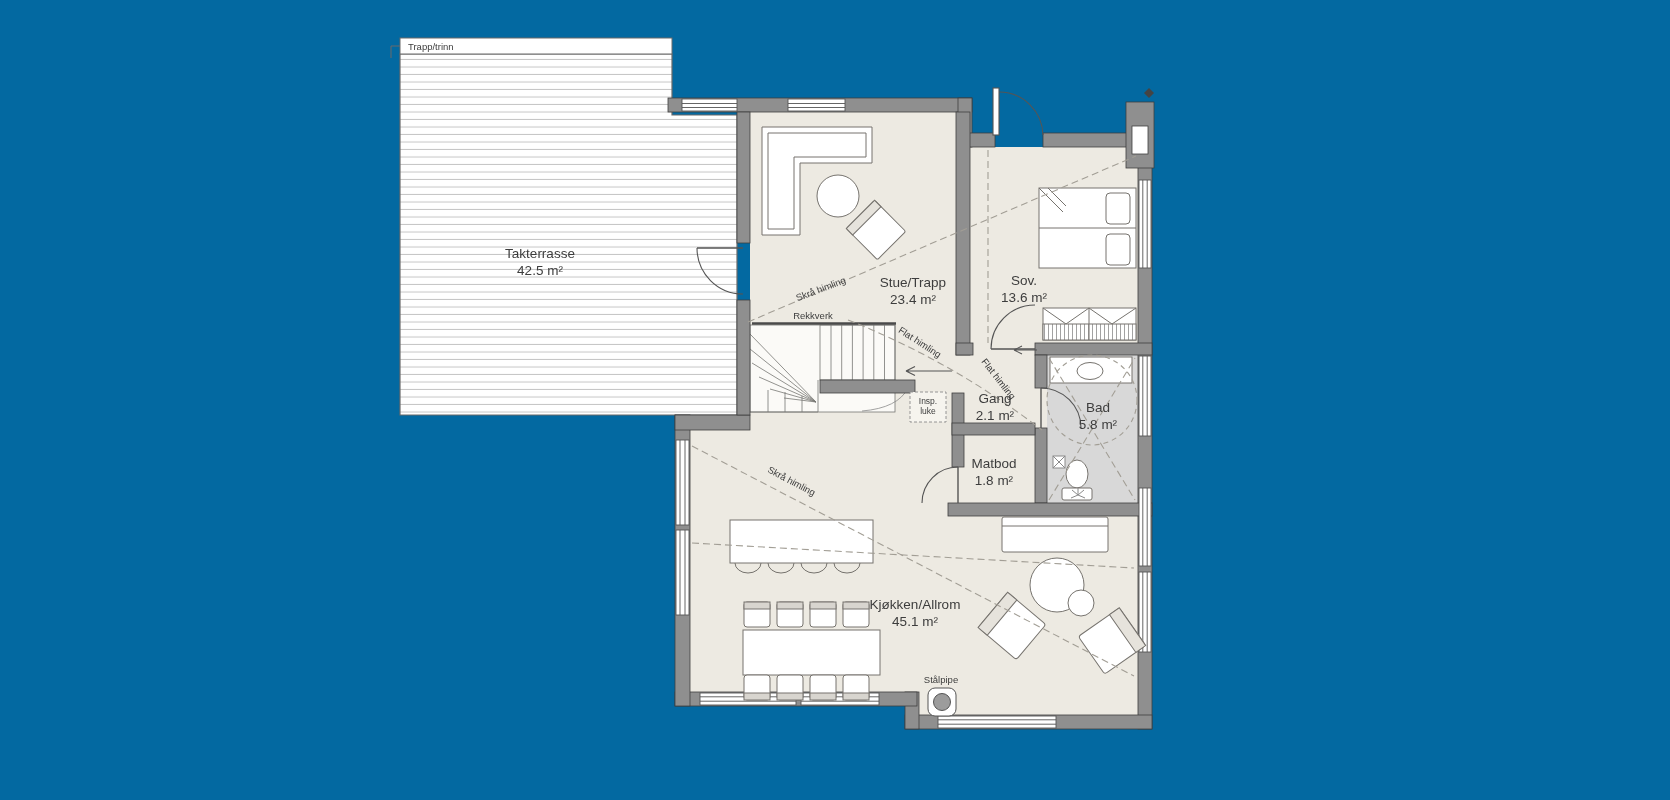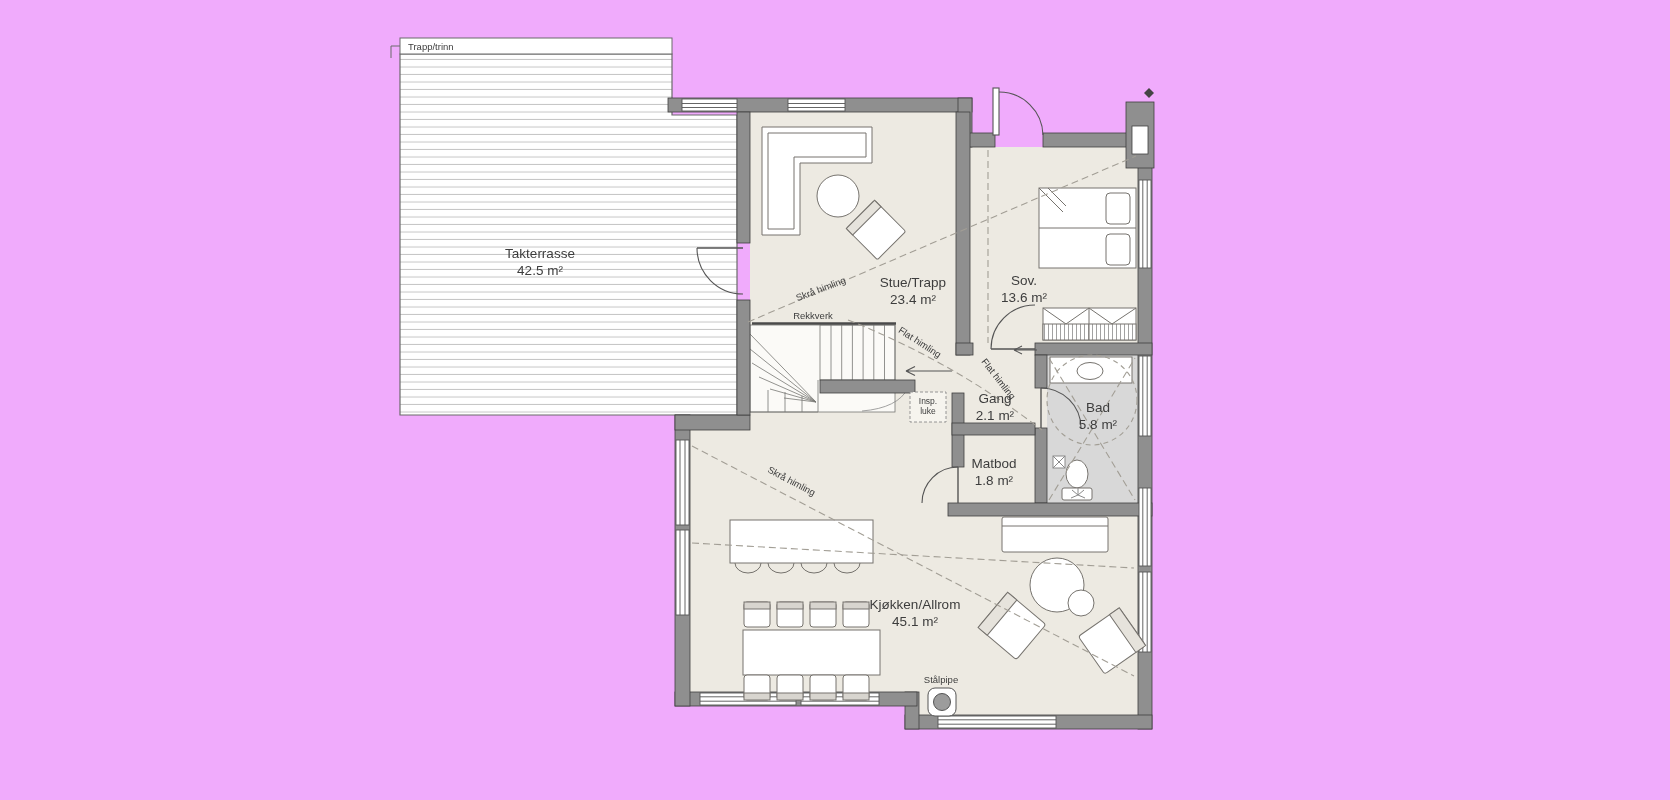--- a/index.html
+++ b/index.html
@@ -1,16 +1,16 @@
 <!DOCTYPE html>
 <html><head>
 <meta charset="utf-8">
 <style>
   html,body{margin:0;padding:0;background:#ffffff;}
-  .stage{position:relative;width:1670px;height:800px;background:#f0abfc;overflow:hidden;}
+  .stage{position:relative;width:1670px;height:800px;background:#0369a1;overflow:hidden;}
   svg text{font-family:"Liberation Sans","DejaVu Sans",sans-serif;fill:#3d3d3d;}
   text.room{font-size:13.5px;}
   text.small{font-size:9.5px;}
   text.tiny{font-size:8.5px;}
 </style>
 </head>
 <body>
 
 <div class="stage">
 <svg width="1670" height="800" viewBox="0 0 1670 800">

